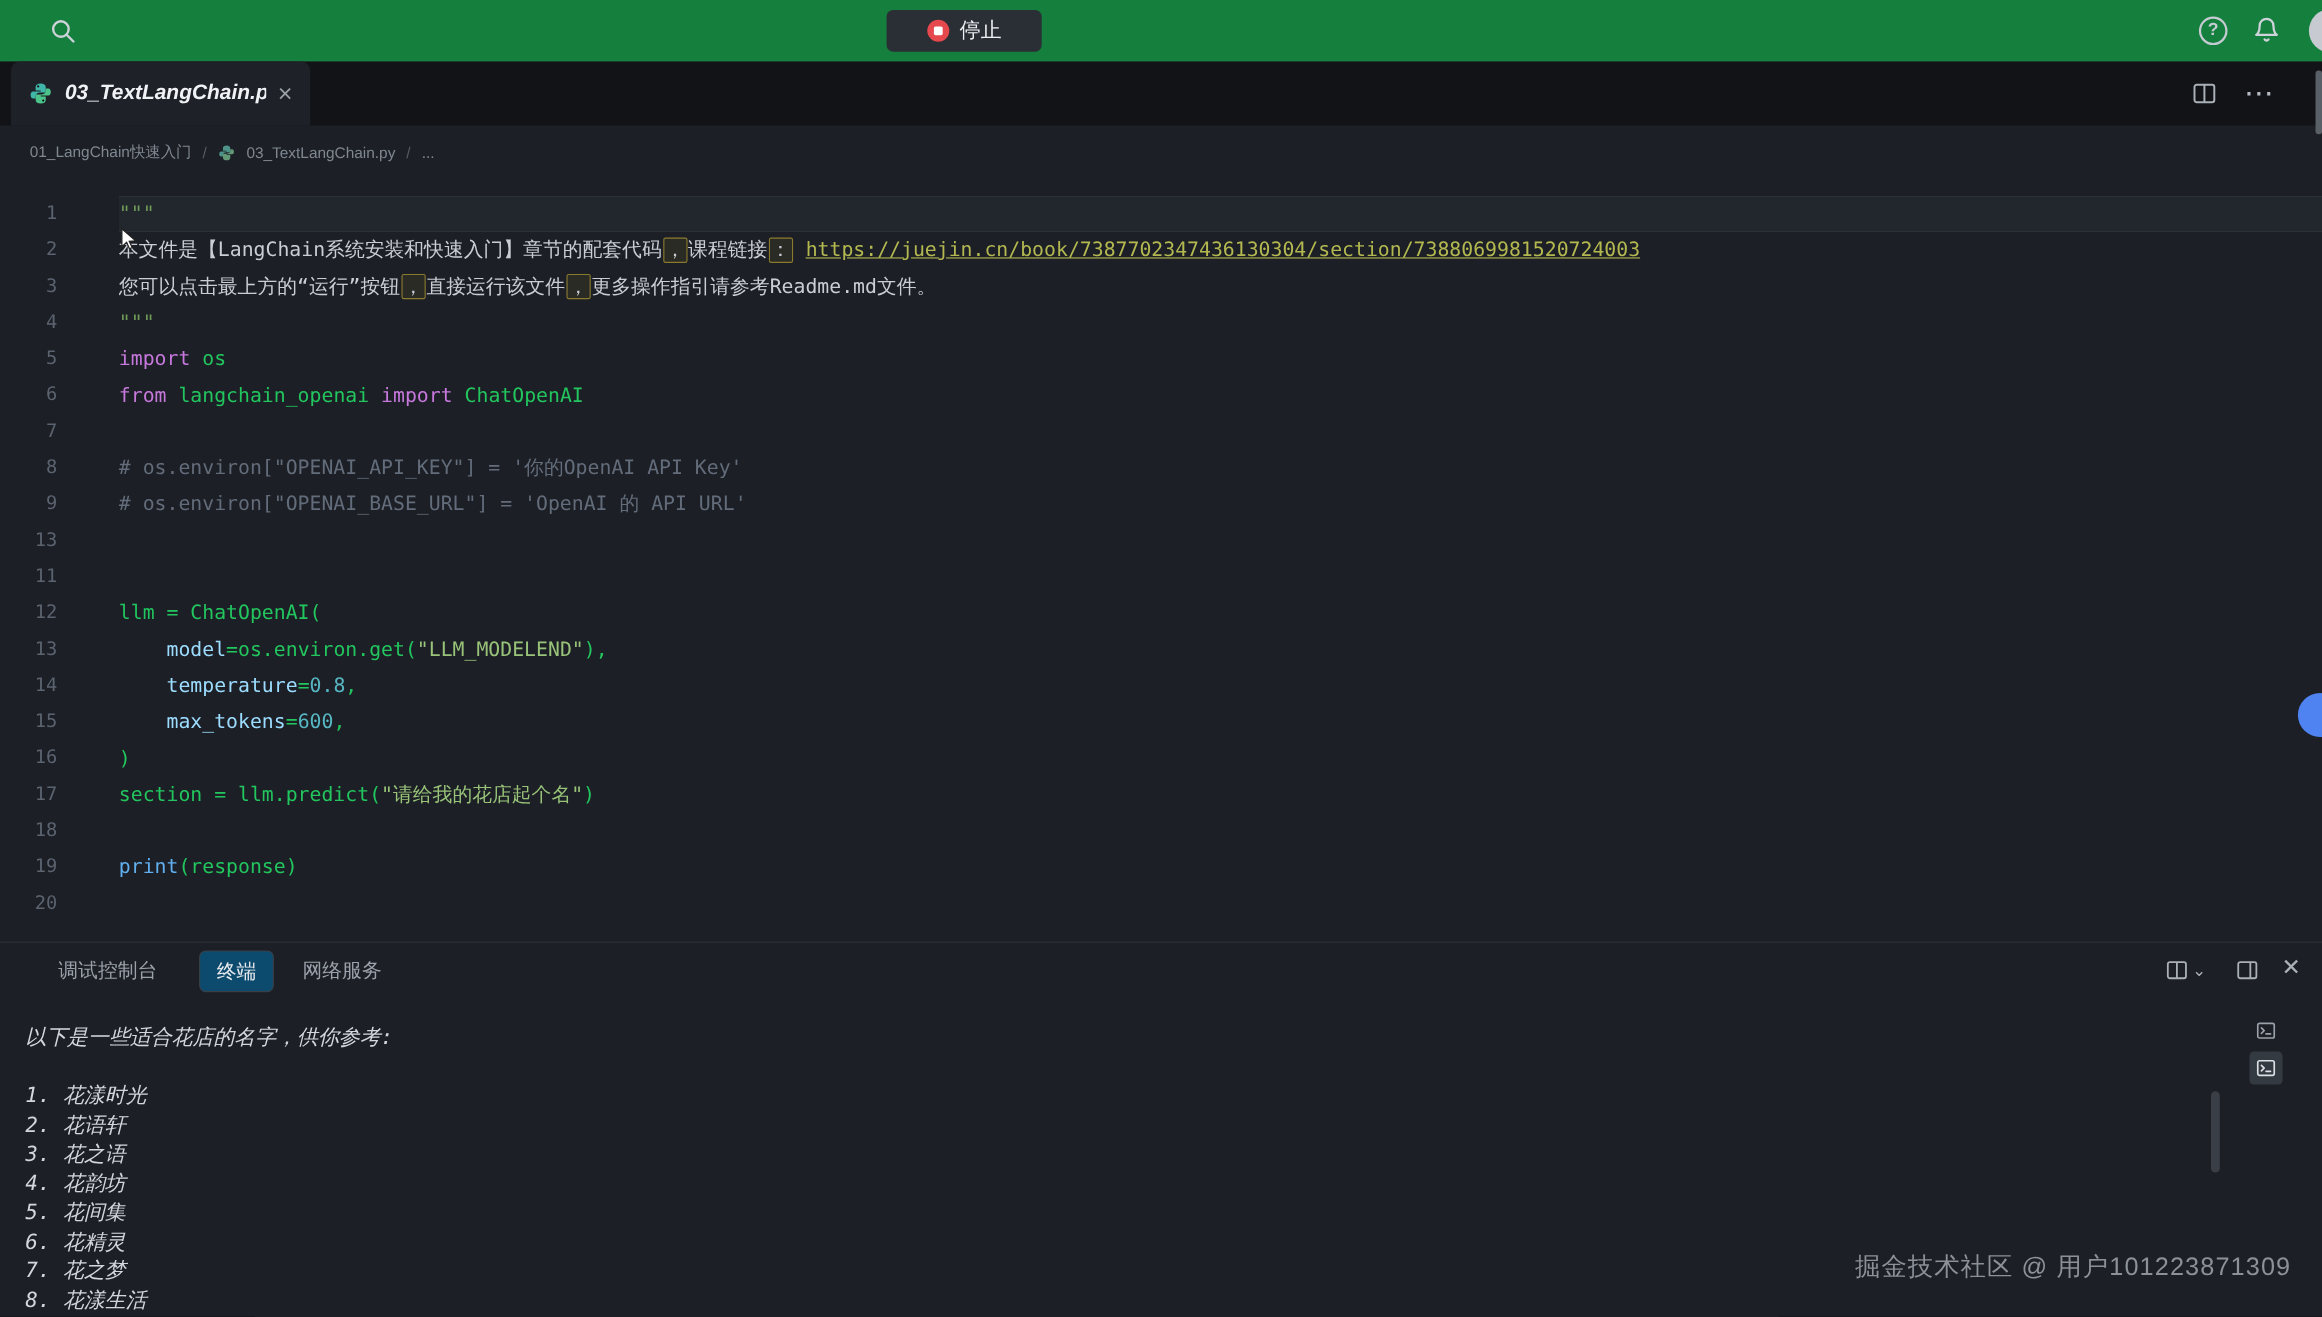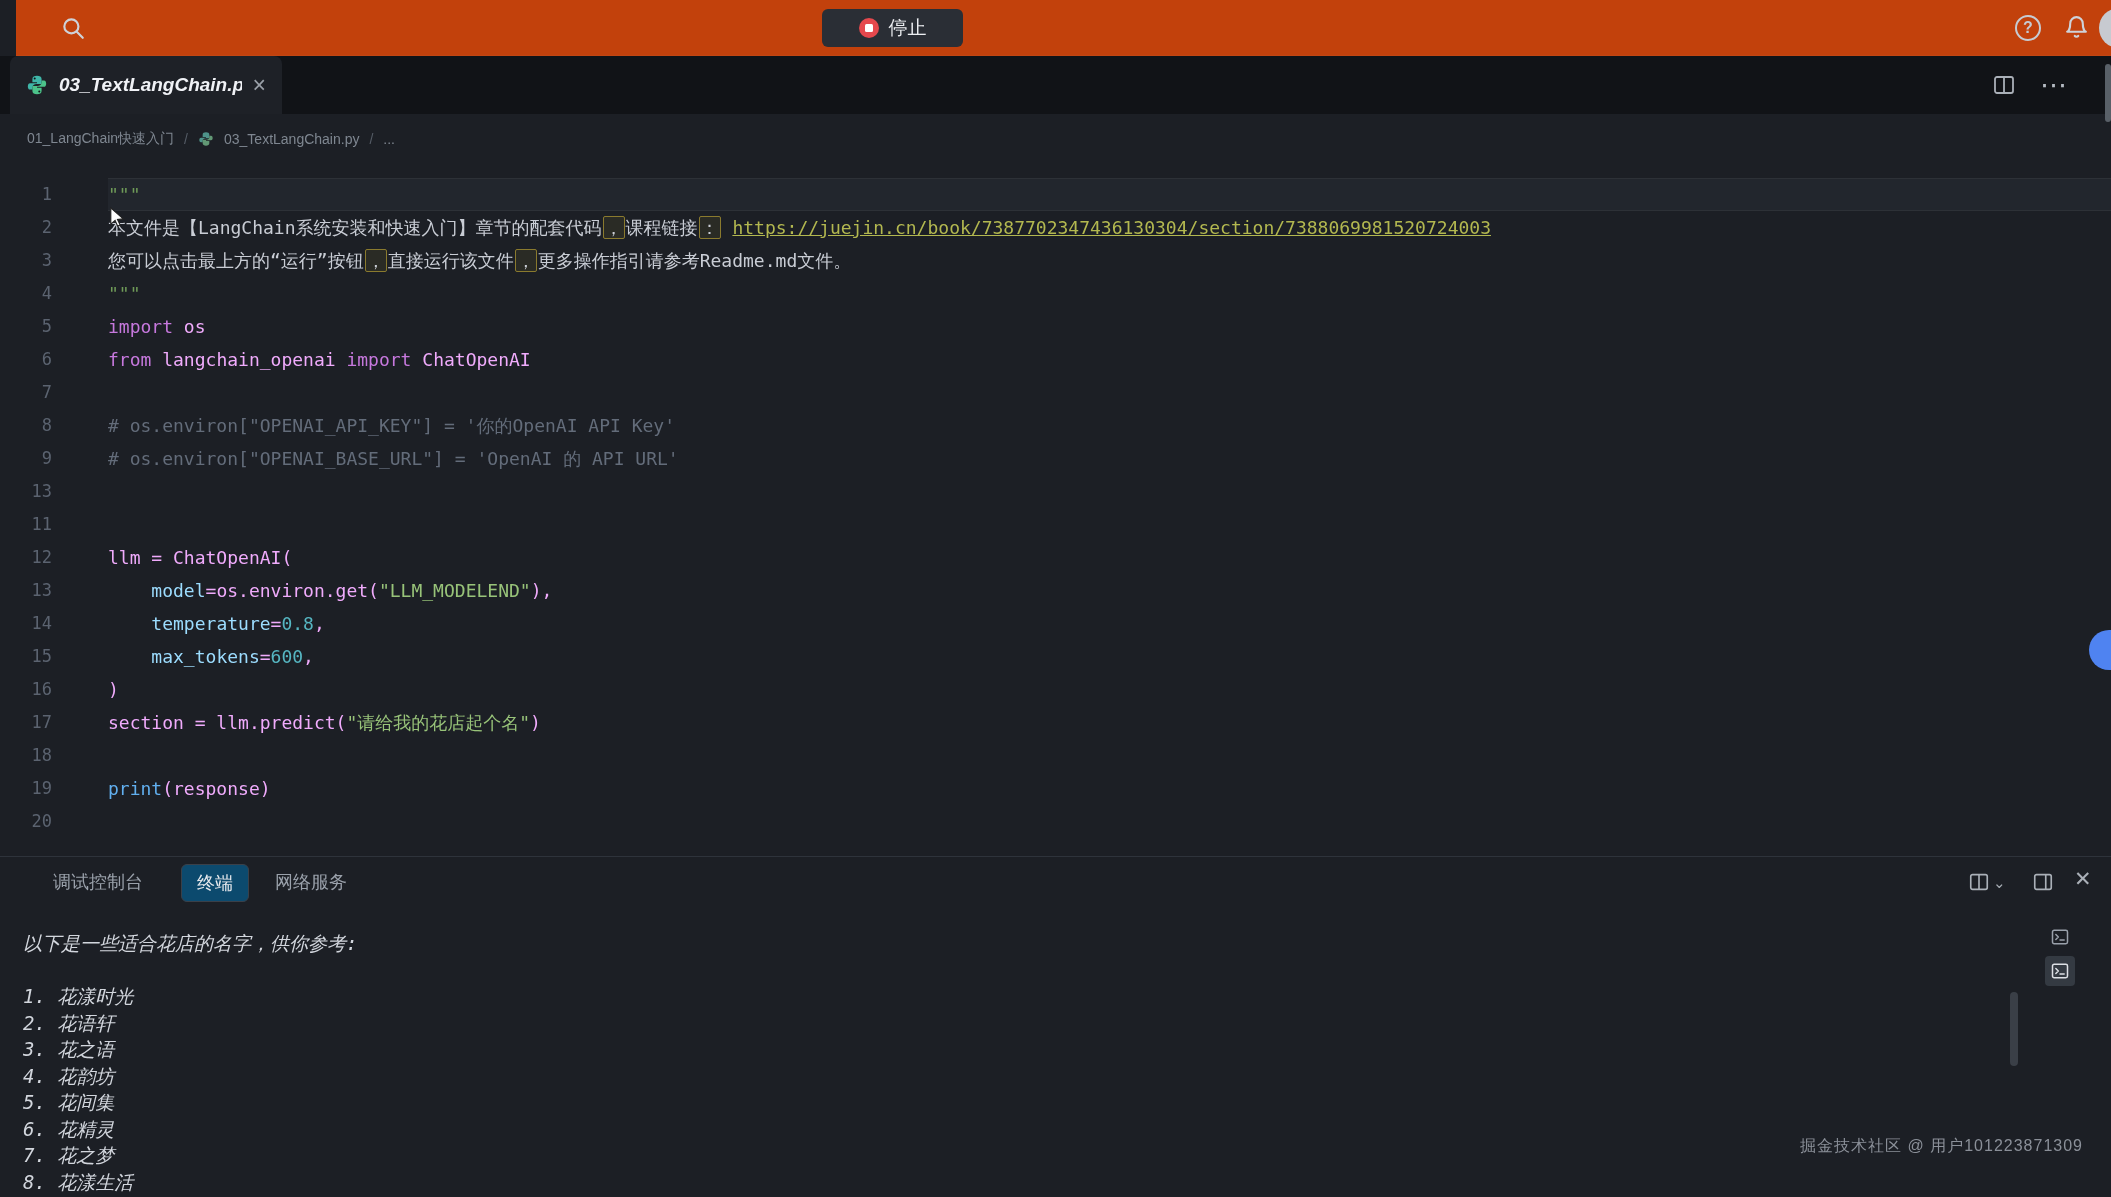--- a/index.html
+++ b/index.html
@@ -1,21 +1,21 @@
 <!DOCTYPE html>
 <html><head>
 <meta charset="utf-8">
 <style>
   * { margin:0; padding:0; box-sizing:border-box; }
   html,body { width:2111px; height:1197px; background:#101216; }
   .app { position:relative; width:2111px; height:1197px; background:#1c1f25; overflow:hidden;
          font-family:"Liberation Sans", sans-serif; }
 
   
-  .topbar { position:absolute; top:0; left:16px; right:0; height:56px; background:#c2410c;
+  .topbar { position:absolute; top:0; left:0; right:0; height:56px; background:#15803d;
             border-bottom:1px solid rgba(255,255,255,0.03); }
   .search-icon { position:absolute; left:44px; top:15px; width:26px; height:26px; cursor:pointer; }
   .stop-btn { position:absolute; left:806px; top:9px; width:141px; height:38px; background:#2a2e35;
               border:none; border-radius:6px; display:flex; align-items:center; justify-content:center;
               gap:10px; cursor:pointer; }
   .stop-dot { width:20px; height:20px; border-radius:50%; background:#e5484d; position:relative; flex:none; }
   .stop-dot::after { content:""; position:absolute; left:6px; top:6px; width:8px; height:8px;
                      background:#fff; border-radius:1.5px; }
   .stop-label { color:#edeff2; font-size:19px; }
   .help-btn { position:absolute; left:1999px; top:15px; width:26px; height:26px; border-radius:50%;
@@ -51,21 +51,21 @@
   .ln { width:70px; padding-right:18px; text-align:right; color:#5b6370; flex:none; font-size:17px; }
   .lc { flex:1; white-space:pre; margin-left:38px; overflow:hidden; }
   .code-line.current .lc { background:#22262d;
       box-shadow: inset 0 1px 0 rgba(255,255,255,.05), inset 0 -1px 0 rgba(255,255,255,.05); }
   .tok-doc     { color:#6f9a58; }
   .tok-doctext { color:#c9cdd5; }
   .tok-uni     { color:#c9cdd5; border:1px solid #8a7a2e; background:rgba(150,130,40,.12);
                  border-radius:2px; padding:0 1px; margin:0 1px; }
   .tok-url     { color:#b3b850; text-decoration:underline; cursor:pointer; }
   .tok-kw      { color:#c678dd; }
-  .tok-plain   { color:#f0abfc;text-align:center; }
+  .tok-plain   { color:#22c55e;text-align:center; }
   .tok-com     { color:#636c7a; }
   .tok-str     { color:#98c379; }
   .tok-num     { color:#56b6c2; }
   .tok-prop    { color:#9cdcfe; }
   .tok-fn      { color:#61afef; }
   .mouse-cursor { position:absolute; left:106px; top:206px; pointer-events:none; }
 
   
   .panel-sep { position:absolute; top:856px; left:0; right:0; height:1px; background:#2e333b; }
   .panel-header { position:absolute; top:857px; left:0; right:0; height:50px;margin-left:30px; }
@@ -85,21 +85,21 @@
               color:#d2d6dd; overflow:hidden; cursor:text; }
   .term-line { white-space:pre;font-style:italic; }
 
   .term-side { position:absolute; left:2045px; top:922px; width:32px; }
   .term-btn { width:30px; height:30px; display:flex; align-items:center; justify-content:center;
               color:#9aa1ab; border-radius:4px; margin-bottom:4px; cursor:pointer; }
   .term-btn.selected { background:#343a42; color:#dde0e5; }
   .term-scrollbar { position:absolute; left:2010px; top:992px; width:8px; height:74px;
                     background:#3a3f47; border-radius:4px; cursor:pointer; }
 
-  .watermark { position:absolute; top:1136px; right:28px; font-size:16px; color:#8b9099; letter-spacing:1px; }
+  .watermark { position:absolute; top:1136px; right:28px; font-size:23px; color:#8b9099; letter-spacing:1px; }
   .float-blue { position:absolute; right:-18px; top:630px; width:40px; height:40px; border-radius:50%;
                 background:#4f83f1; cursor:pointer; }
   .page-scroll-thumb { position:absolute; right:0; top:64px; width:6px; height:58px;
                        background:#596068; border-radius:3px; cursor:pointer; }
 </style>
 </head>
 <body>
 
 <div class="app">
 

